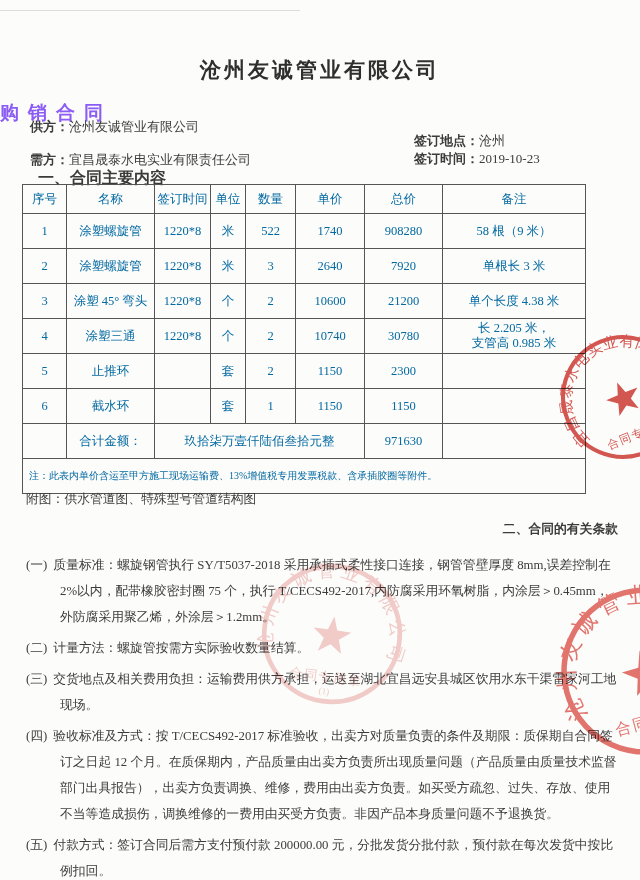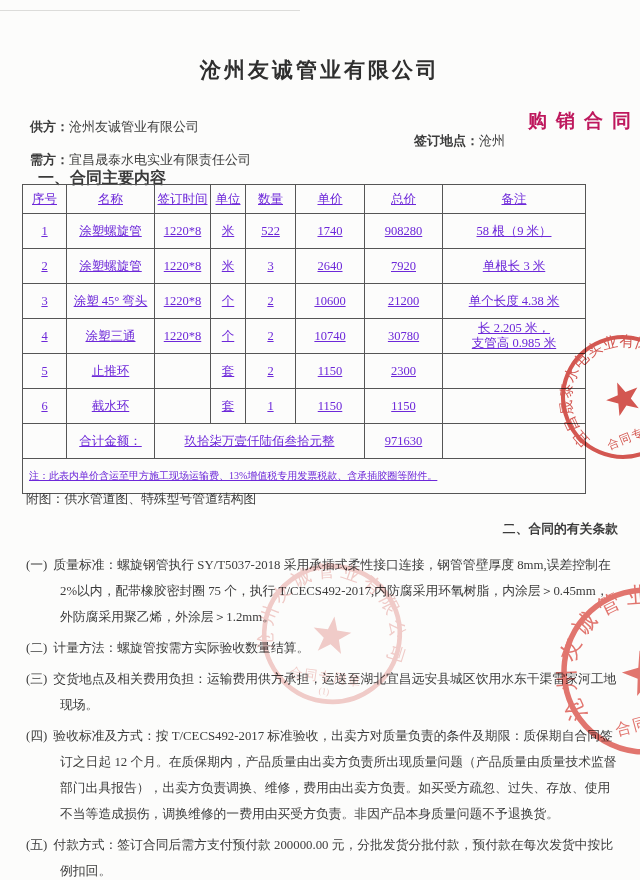--- a/index.html
+++ b/index.html
@@ -10,37 +10,37 @@
     color:#3a3a3a;
   }
   .scan-line{position:absolute;top:10px;left:0;width:300px;height:1px;background:#dcdcda;}
 
   
   .company-title{
     position:absolute;top:56px;left:0;width:100%;text-align:center;
     font-size:21px;font-weight:600;letter-spacing:3px;color:#2f2f2f;
   }
   .doc-title{
-    position:absolute;top:108px;left:0;width:100%;text-align:right;
-    font-size:19px;font-weight:600;letter-spacing:9px;color:#be185d;
+    position:absolute;top:100px;left:0;width:100%;text-align:left;
+    font-size:19px;font-weight:600;letter-spacing:9px;color:#8b5cf6;
   }
   .info{position:absolute;font-size:13px;color:#3c3c3c;white-space:nowrap;}
   .info b{font-weight:600;}
   .i-supplier{top:118px;left:30px;}
   .i-buyer{top:151px;left:30px;}
   .i-no{top:113px;left:414px;}
   .i-place{top:132px;left:414px;}
   .i-date{top:150px;left:414px;}
   .sec1-heading{position:absolute;top:168px;left:38px;font-size:16px;font-weight:600;}
 
   
   .main-table{
     position:absolute;top:184px;left:22px;width:563px;
     border-collapse:collapse;table-layout:fixed;
-    font-size:12.5px;color:#6d28d9;text-decoration:underline;
+    font-size:12.5px;color:#0369a1;
   }
   .main-table td,.main-table th{
     border:1px solid #555;text-align:center;vertical-align:middle;
     font-weight:400;padding:0 2px;overflow:hidden;
   }
   .main-table{border:1.5px solid #4a4a4a;}
   .row-head th{height:28px;}
   .row-item td{height:34px;}
   .row-total td{height:34px;}
   .row-note td{height:30px;text-align:left;padding:2px 6px;font-size:10px;}
@@ -68,20 +68,21 @@
 
 <div class="page">
   <div class="scan-line"></div>
 
   <div class="company-title">沧州友诚管业有限公司</div>
   <div class="doc-title">购销合同</div>
 
   <div class="info i-buyer"><b>需方：</b><span>宜昌晟泰水电实业有限责任公司</span></div>
   <div class="info i-supplier"><b>供方：</b><span>沧州友诚管业有限公司</span></div>
   <div class="info i-place"><b>签订地点：</b><span>沧州</span></div>
+  <div class="info i-date"><b>签订时间：</b><span>2019-10-23</span></div>
 
   <div class="sec1-heading">一、合同主要内容</div>
 
   <table class="main-table">
     <colgroup>
       <col style="width:44px">
         <col style="width:88px">
         <col style="width:56px">
         <col style="width:35px">
       <col style="width:50px">

